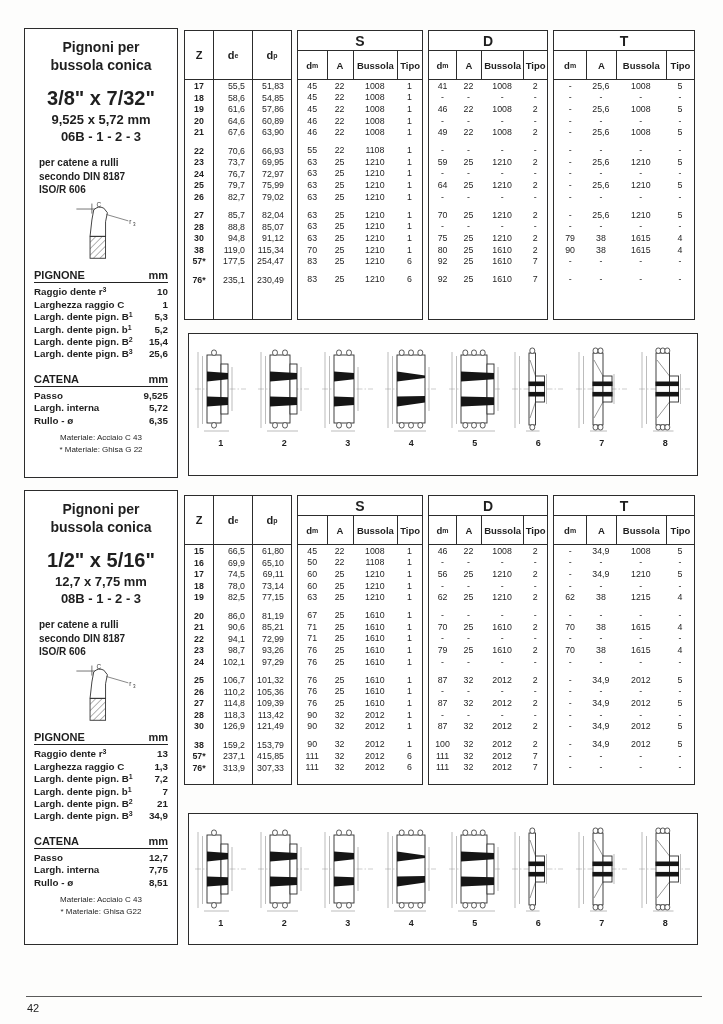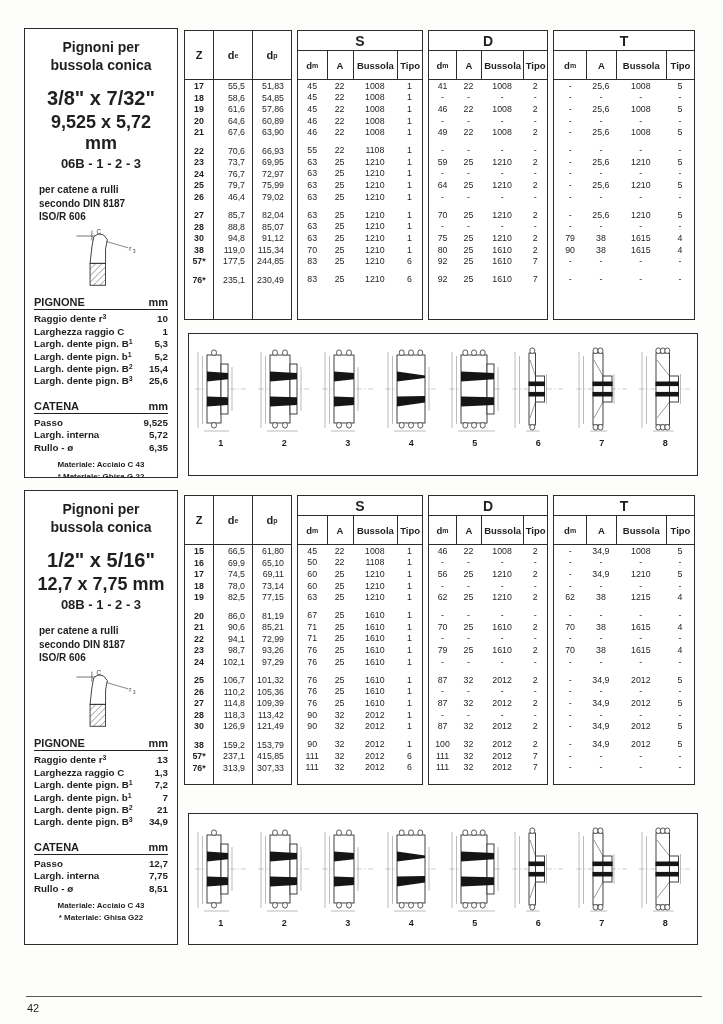--- a/index.html
+++ b/index.html
@@ -8,33 +8,33 @@
   .sec{position:absolute;left:24px;width:676px}
   #sec0{top:28px;height:450px}
   #sec1{top:490px;height:455px}
 
   
   .panel{position:absolute;left:0;top:0;width:154px;height:100%;
          border:1.6px solid #2c2c2c;box-sizing:border-box;background:#fff;
          display:flex;flex-direction:column;padding:10px 9px 5px;overflow:hidden}
   .panel-title{text-align:center;font-weight:bold;font-size:14px;line-height:1.28}
   .panel-inch{text-align:center;font-weight:bold;font-size:20px;margin-top:12px;white-space:nowrap}
-  .panel-mm{text-align:center;font-weight:bold;font-size:18px;margin-top:2px}
+  .panel-mm{text-align:center;font-weight:bold;font-size:13px;margin-top:2px}
   .panel-code{text-align:center;font-weight:bold;font-size:13px;margin-top:2px}
   .panel-note{margin:12px 0 0 5px;font-size:10px;font-weight:bold;line-height:1.38}
   .tooth{align-self:center;margin-top:2px;flex:none}
   .ptable{margin-top:8px}
   .ptable.catena{margin-top:12px}
   .phead{display:flex;justify-content:space-between;align-items:flex-end;
          font-weight:bold;font-size:11px;border-bottom:1.4px solid #222;
          padding-bottom:1px;margin-bottom:3px}
   .prow{display:flex;font-size:9.8px;font-weight:bold;line-height:1.27;white-space:nowrap}
   .prow .val{margin-left:auto}
   .psub{font-size:7px;vertical-align:-2px}
-  .pmat{margin-top:5px;text-align:center;font-size:8px;font-weight:bold;line-height:1.45}
+  .pmat{margin-top:5px;text-align:center;font-size:8px;font-weight:normal;line-height:1.45}
 
   
   .tables{position:absolute;left:160px;top:2px;display:flex;gap:5px}
   #sec1 .tables{top:5px}
   .tbox{border:1.6px solid #2c2c2c;box-sizing:border-box;background:#fff;height:290px}
   .tbox.info{display:flex}
   .icol{display:flex;flex-direction:column}
   .icol + .icol{border-left:1px solid #2c2c2c}
   .ihead{height:48.3px;border-bottom:1.3px solid #2c2c2c;display:flex;
          align-items:center;justify-content:center;font-weight:bold;font-size:11px}
@@ -195,21 +195,21 @@
           <div class="cell rnum">55,5</div>
           <div class="cell rnum">58,6</div>
           <div class="cell rnum">61,6</div>
           <div class="cell rnum">64,6</div>
           <div class="cell rnum">67,6</div>
           <div class="gaprow"></div>
           <div class="cell rnum">70,6</div>
           <div class="cell rnum">73,7</div>
           <div class="cell rnum">76,7</div>
           <div class="cell rnum">79,7</div>
-          <div class="cell rnum">46,4</div>
+          <div class="cell rnum">82,7</div>
           <div class="gaprow"></div>
           <div class="cell rnum">85,7</div>
           <div class="cell rnum">88,8</div>
           <div class="cell rnum">94,8</div>
           <div class="cell rnum">119,0</div>
           <div class="cell rnum">177,5</div>
           <div class="gaprow"></div>
           <div class="cell rnum">235,1</div>
         </div>
         <div class="icol" style="width:38px">
@@ -226,21 +226,21 @@
           <div class="cell rnum">66,93</div>
           <div class="cell rnum">69,95</div>
           <div class="cell rnum">72,97</div>
           <div class="cell rnum">75,99</div>
           <div class="cell rnum">79,02</div>
           <div class="gaprow"></div>
           <div class="cell rnum">82,04</div>
           <div class="cell rnum">85,07</div>
           <div class="cell rnum">91,12</div>
           <div class="cell rnum">115,34</div>
-          <div class="cell rnum">244,85</div>
+          <div class="cell rnum">254,47</div>
           <div class="gaprow"></div>
           <div class="cell rnum">230,49</div>
         </div>
       </div>
       <div class="tbox gbox" style="width:126px">
         <div class="ghead">S</div>
         <div class="subhead">
           <div class="sh c0">
             <span>d</span>
             <sub class="hsub">m</sub>

